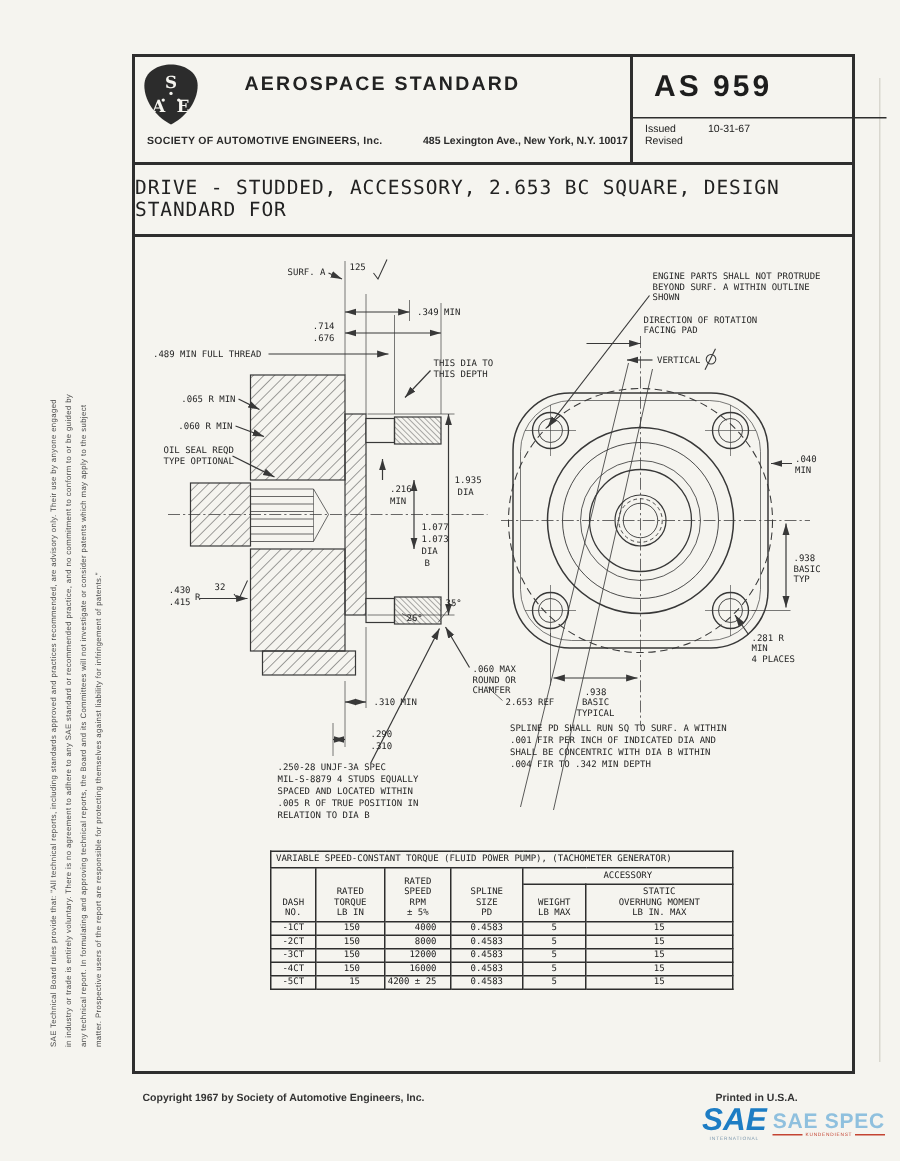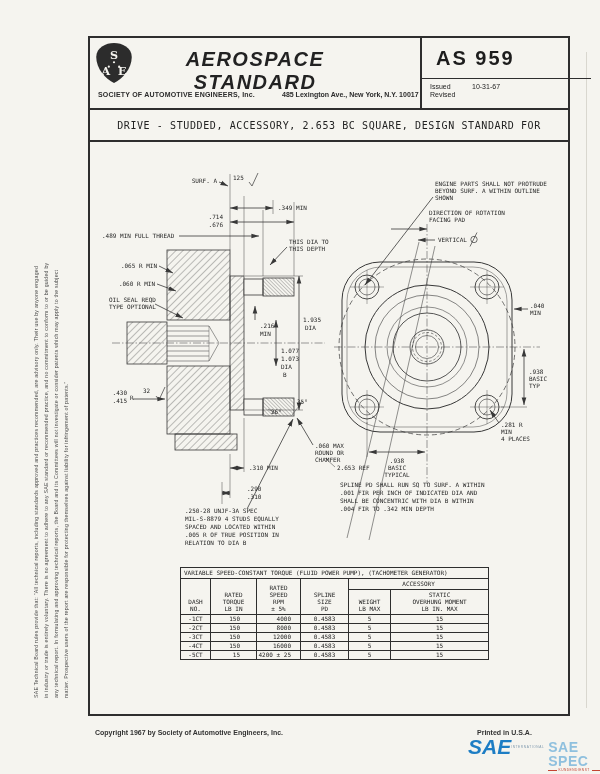--- a/index.html
+++ b/index.html
@@ -3,32 +3,32 @@
 <meta charset="utf-8">
 <style>
   html,body{margin:0;padding:0;}
   .page{position:relative;width:600px;height:774px;background:#f5f4ef;overflow:hidden;
         font-family:"DejaVu Sans Mono",monospace;color:#2b2b2b;}
   .frame{position:absolute;left:88px;top:36px;width:482px;height:680px;border:2px solid #2e2e2e;box-sizing:border-box;}
   
   .hdr{position:absolute;left:0;top:0;width:100%;height:72px;border-bottom:2px solid #2e2e2e;box-sizing:border-box;}
   .badge{position:absolute;left:4px;top:4px;width:40px;height:42px;}
   .hdr-title{position:absolute;left:40px;top:10px;width:250px;text-align:center;
-             font-family:"Liberation Sans",sans-serif;font-weight:bold;font-size:20px;letter-spacing:1.5px;color:#222;font-style:italic;}
+             font-family:"Liberation Sans",sans-serif;font-weight:bold;font-size:13px;letter-spacing:1.5px;color:#222;}
   .society{position:absolute;left:8px;top:53px;font-family:"Liberation Sans",sans-serif;font-weight:bold;font-size:7px;letter-spacing:.2px;}
   .address{position:absolute;left:192px;top:53px;font-family:"Liberation Sans",sans-serif;font-weight:bold;font-size:7px;}
   .hdr-right{position:absolute;left:330px;top:0;width:171px;height:70px;border-left:2px solid #2e2e2e;box-sizing:border-box;}
   .asnum{height:41px;border-bottom:1.5px solid #2e2e2e;box-sizing:border-box;display:flex;align-items:center;
          padding-left:14px;font-family:"Liberation Sans",sans-serif;font-weight:bold;font-size:20px;letter-spacing:2px;color:#1d1d1d;}
   .issue-block{padding:3px 0 0 8px;font-family:"Liberation Sans",sans-serif;font-size:7px;color:#222;}
   .issue-row{display:flex;margin-top:1px;}
   .issue-row .lbl{width:42px;}
   
-  .subject{position:absolute;left:0;top:72px;width:100%;height:32px;border-bottom:2px solid #2e2e2e;box-sizing:border-box;
-           display:flex;align-items:center;justify-content:center;font-size:10px;letter-spacing:.6px;color:#222;}
+  .subject{position:absolute;left:0;top:72px;width:100%;height:48px;border-bottom:2px solid #2e2e2e;box-sizing:border-box;
+           display:flex;align-items:center;justify-content:center;font-size:13px;letter-spacing:.6px;color:#222;}
   
   .draw{position:absolute;left:7px;top:114px;width:460px;height:400px;}
   .t{font-family:"DejaVu Sans Mono",monospace;font-size:6px;fill:#262626;}
   
   .tblwrap{position:absolute;left:90px;top:529px;}
   .spec{border-collapse:collapse;width:308px;table-layout:fixed;font-family:"DejaVu Sans Mono",monospace;
         font-size:6px;color:#222;border:1.5px solid #2e2e2e;}
   .spec td{border:1px solid #2e2e2e;text-align:center;white-space:pre-line;line-height:7px;padding:1px 0;vertical-align:bottom;}
   .spec .ttl td{text-align:left;padding:1px 3px;vertical-align:middle;line-height:8px;}
   .spec .hc{vertical-align:bottom;padding-bottom:2px;}
@@ -36,21 +36,21 @@
   .spec .dr td{line-height:8px;padding:0;}
   .spec .dr td:nth-child(2){text-align:right;padding-right:16px;}
   .spec .dr td:nth-child(3){text-align:right;padding-right:9px;}
   
   .disc{position:absolute;left:31px;top:698px;width:604px;transform:rotate(-90deg);transform-origin:0 0;
         font-family:"Liberation Sans",sans-serif;font-size:5.2px;line-height:10px;letter-spacing:.25px;color:#4a4a4a;}
   
   .copyright{position:absolute;left:95px;top:729px;font-family:"Liberation Sans",sans-serif;font-weight:bold;font-size:7px;color:#333;}
   .printed{position:absolute;left:477px;top:729px;font-family:"Liberation Sans",sans-serif;font-weight:bold;font-size:7px;color:#333;}
   .stamp{position:absolute;left:468px;top:737px;display:flex;align-items:flex-start;gap:4px;}
-  .stamp-sae{display:flex;flex-direction:row;align-items:center;}
+  .stamp-sae{display:flex;flex-direction:column;align-items:center;}
   .stamp-sae .big{font-family:"Liberation Sans",sans-serif;font-weight:bold;font-style:italic;font-size:21px;line-height:20px;}
   .stamp-sae .sub{font-family:"Liberation Sans",sans-serif;font-size:3.2px;letter-spacing:.6px;color:#7d98ad;}
   .stamp-norm{display:flex;flex-direction:column;margin-top:3px;}
   .stamp-norm .norm{font-family:"Liberation Sans",sans-serif;font-weight:bold;font-size:14px;line-height:14px;letter-spacing:.5px;}
   .stamp-norm .rsub{display:flex;align-items:center;gap:2px;font-family:"Liberation Sans",sans-serif;font-size:3.2px;letter-spacing:.5px;}
   .stamp-norm .rsub .dash{flex:1;height:1px;}
   .artifact{position:absolute;left:586px;top:52px;width:1px;height:656px;background:#d9d7cf;}
 </style>
 </head>
 <body>

